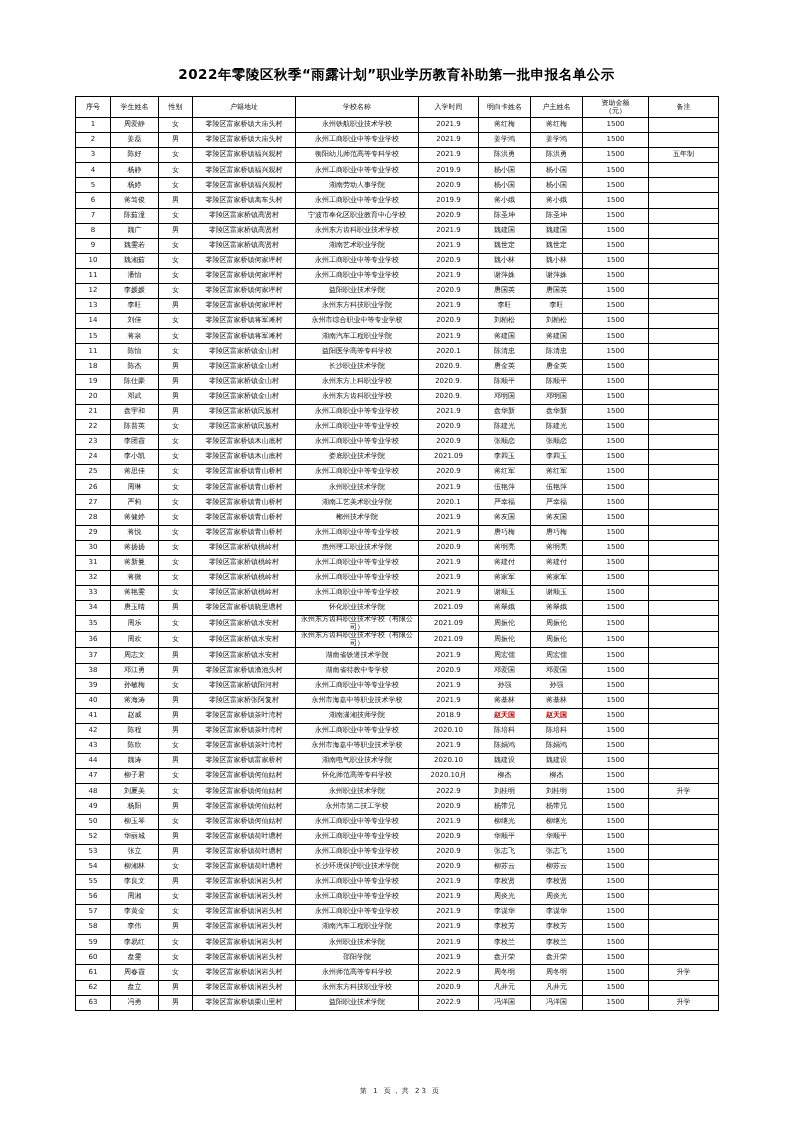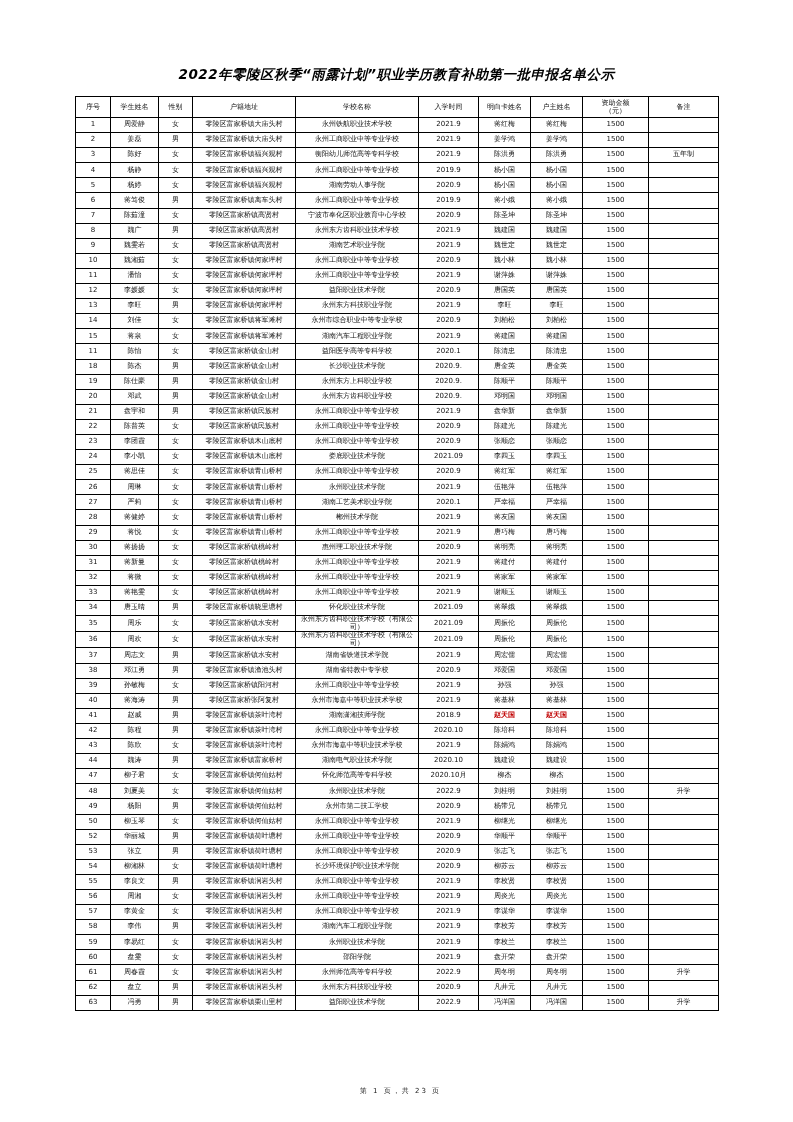--- a/index.html
+++ b/index.html
@@ -11,21 +11,20 @@
     color:#111;
   }
   .page-title{
     position:absolute;
     top:66px;left:0;width:100%;
     text-align:center;
     font-size:13.5px;
     font-weight:bold;
     letter-spacing:0.5px;
     color:#000;
-    font-style:italic;
   }
   .table-wrap{
     position:absolute;
     left:75px;top:96px;
     width:644px;
   }
   table{
     border-collapse:collapse;
     table-layout:fixed;
     width:644px;

